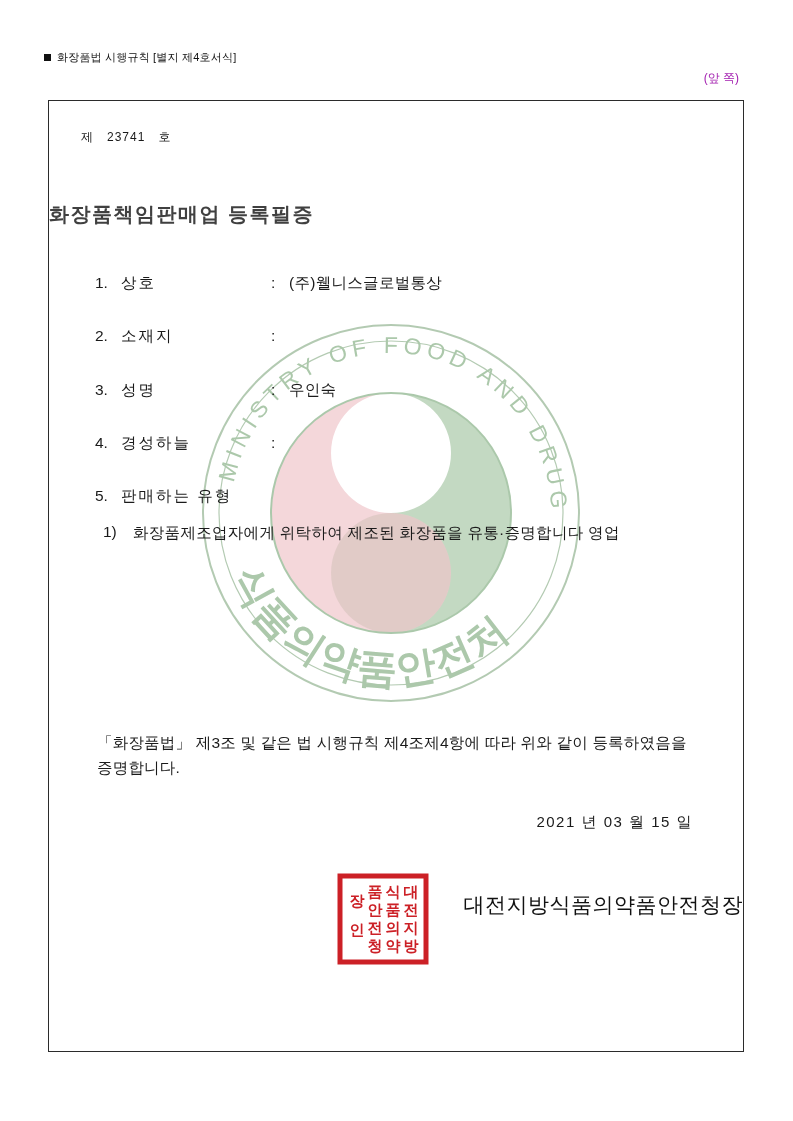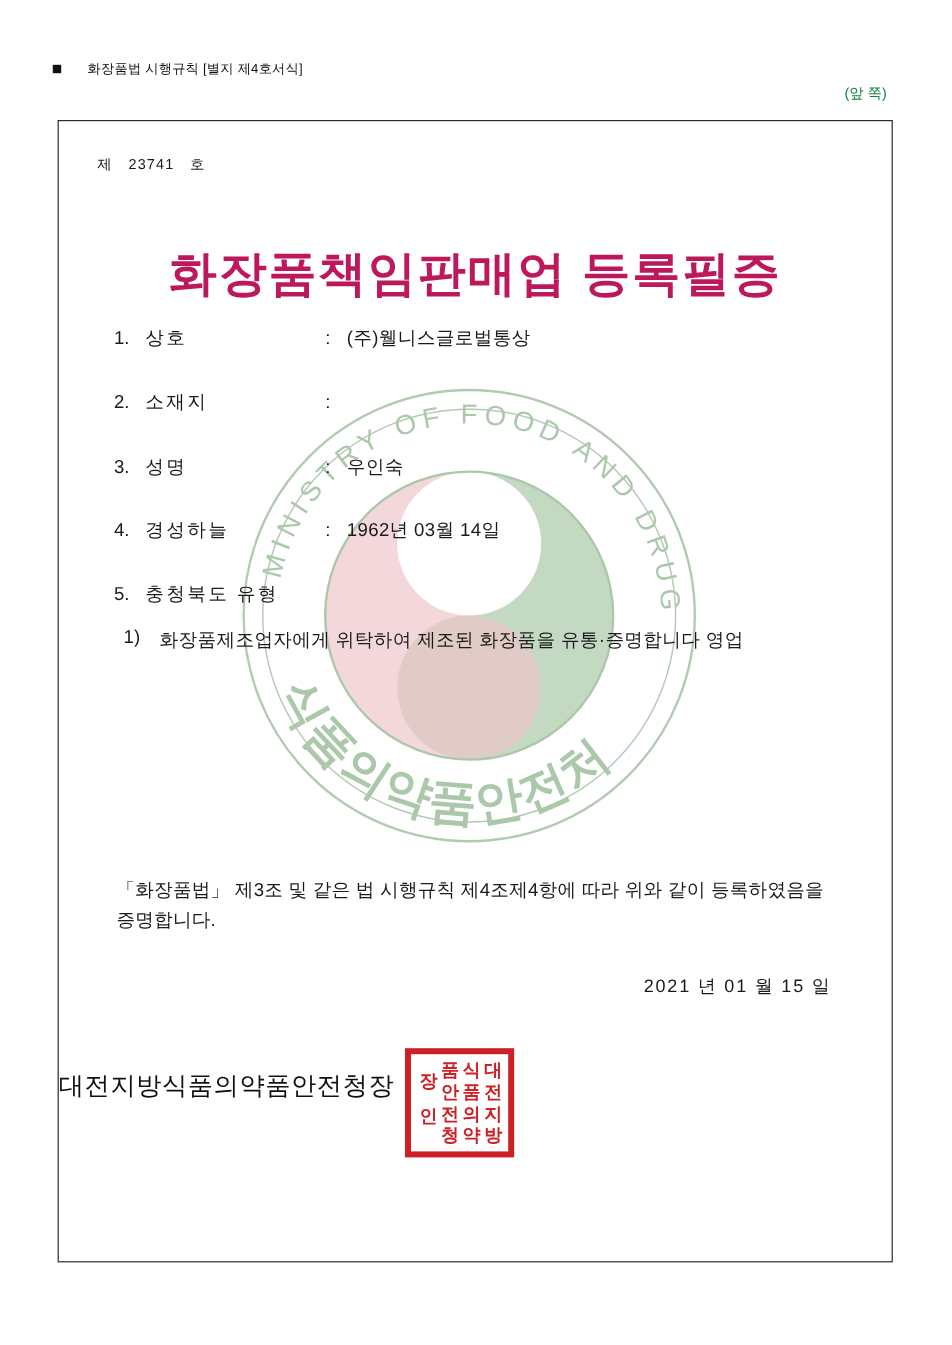--- a/index.html
+++ b/index.html
@@ -19,35 +19,35 @@
   
   .form-note {
     position: absolute;
     top: 50px;
     left: 44px;
     font-size: 11px;
     letter-spacing: 0.2px;
     color: #111;
     display: flex;
     align-items: center;
-    gap: 22px;
+    gap: 6px;
     white-space: nowrap;
   }
   .form-note .bullet {
     width: 7px;
     height: 7px;
     background: #111;
     display: inline-block;
   }
   .page-side {
     position: absolute;
     top: 70px;
     right: 54px;
     font-size: 12px;
-    color: #15803d;
+    color: #a21caf;
     white-space: nowrap;
   }
 
   
   .cert {
     position: absolute;
     top: 100px;
     left: 48px;
     width: 696px;
     height: 952px;
@@ -75,25 +75,24 @@
     left: 32px;
     font-size: 12px;
     letter-spacing: 1px;
     white-space: nowrap;
   }
   .cert-title {
     position: absolute;
     top: 100px;
     left: 0;
     width: 100%;
-    text-align: center;
-    font-size: 40px;
+    font-size: 20px;
     font-weight: bold;
     letter-spacing: 1.5px;
-    color: #be185d;
+    color: #404040;
   }
 
   .fields {
     position: absolute;
     top: 170px;
     left: 46px;
     width: 620px;
   }
   .field-row {
     display: flex;
@@ -156,21 +155,21 @@
     right: 50px;
     font-size: 15px;
     letter-spacing: 1.5px;
     white-space: nowrap;
   }
   .signature {
     position: absolute;
     top: 790px;
     left: 0;
     width: 100%;
-    text-align: left;
+    text-align: right;
     font-size: 21px;
     letter-spacing: 0.5px;
     color: #111;
   }
   .signature-inner {
     position: relative;
     display: inline-block;
   }
   .seal {
     position: absolute;
@@ -244,38 +243,37 @@
       <span class="field-no">3.</span>
       <span class="field-label">성명</span>
       <span class="field-colon">:</span>
       <span class="field-value">우인숙</span>
     </div>
 
     <div class="field-row">
       <span class="field-no">4.</span>
       <span class="field-label">경성하늘</span>
       <span class="field-colon">:</span>
-      <span class="field-value">1962년  03월  14일</span>
     </div>
 
     <div class="field-row no-colon">
       <span class="field-no">5.</span>
-      <span class="field-label">충청북도 유형</span>
+      <span class="field-label">판매하는 유형</span>
     </div>
 
     <div class="sub-item">
       <span class="sub-no">1)</span>
       <span class="sub-text">화장품제조업자에게 위탁하여 제조된 화장품을 유통·증명합니다 영업</span>
     </div>
 
   </div>
 
   <div class="statement">「화장품법」 제3조 및 같은 법 시행규칙 제4조제4항에 따라 위와 같이 등록하였음을 증명합니다.</div>
 
-  <div class="issue-date">2021 년  01 월  15 일</div>
+  <div class="issue-date">2021 년  03 월  15 일</div>
 
   <div class="signature">
     <span class="signature-inner">대전지방식품의약품안전청장</span>
   </div>
 
   <div class="seal">
     <svg viewBox="0 0 92 92" width="92" height="92" xmlns="http://www.w3.org/2000/svg">
       <rect x="3" y="3" width="86" height="86" fill="none" stroke="#cc2026" stroke-width="5"></rect>
       <g fill="#cc2026" font-family="Liberation Sans, sans-serif" font-size="15" font-weight="bold">
         <text x="74" y="24" text-anchor="middle">대</text>

